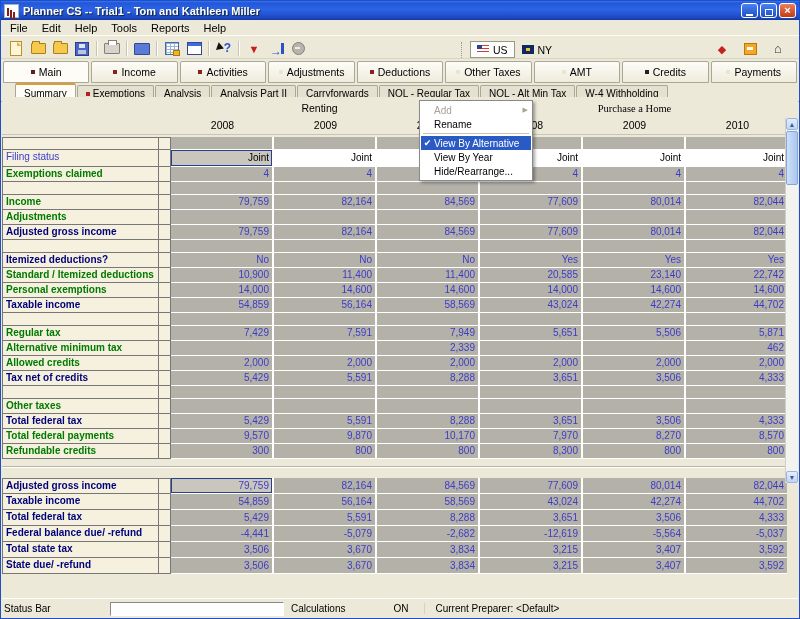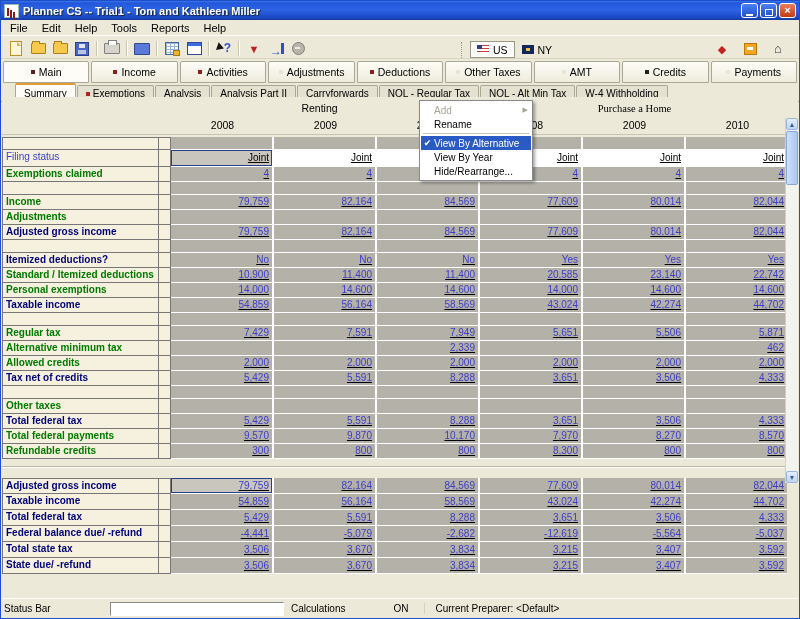--- a/index.html
+++ b/index.html
@@ -93,21 +93,21 @@
   .grow.spacer{height:13px;}
   .grow.sum{height:16px;}
   .glabel{width:157px;box-sizing:border-box;background:#f5f1de;border-left:1px solid #777;border-right:1px solid #777;
     border-bottom:1px solid #777;font-size:10px;font-weight:bold;line-height:13px;padding-left:3px;
     white-space:nowrap;overflow:hidden;color:#000;}
   .ggutter{width:12px;box-sizing:border-box;background:#f5f1de;border-right:1px solid #777;border-bottom:1px solid #777;}
   .grow:first-child .glabel,.grow:first-child .ggutter{border-top:1px solid #777;}
   .glabel.green{color:#007a00;}
   .glabel.navy{color:#00007a;}
   .glabel.blue{color:#3c3cc8;font-weight:normal;}
-  .gcells{display:flex;background:#fff;gap:2px;text-decoration:underline;}
+  .gcells{display:flex;background:#fff;gap:2px;}
   .gcell{width:101px;box-sizing:border-box;background:#b4b1a9;font-size:10px;text-align:right;
     padding:0 3px;color:#3c3cc8;overflow:hidden;height:14px;line-height:14px;}
   .grow.tall .gcell{height:16px;line-height:16px;}
   .grow.spacer .gcell{height:12px;}
   .grow.sum .gcell{height:15px;line-height:15px;}
   .gcell.white{background:#fff;color:#000;}
   .gcell.selcell{background:#c9c6be;outline:1px solid #26408c;outline-offset:-1px;}
   .gsep{height:17px;position:relative;}
   .gsep::after{content:"";position:absolute;left:0;right:0;top:7px;height:1px;background:#b9b5a5;box-shadow:0 1px 0 #fff;}
   

